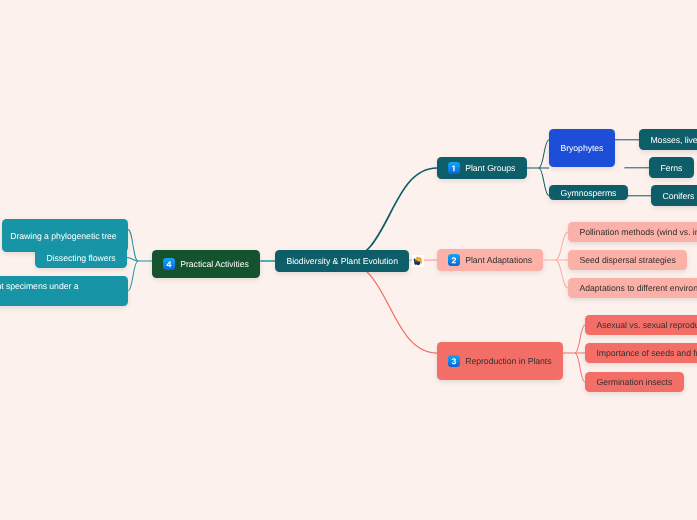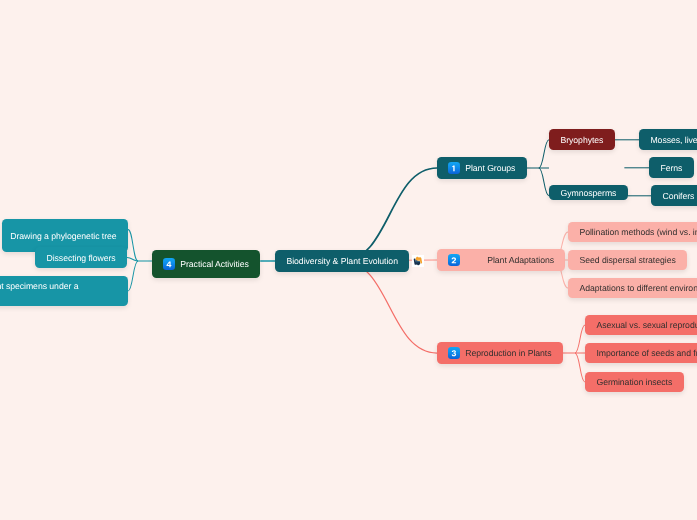--- a/index.html
+++ b/index.html
@@ -65,56 +65,56 @@
 
   <div class="node" style="left:437px;top:157px;height:22px;background:#0e5e6a;color:#fff;">
     <span class="badge">
         <svg viewBox="0 0 24 21">
           <path d="M11.2 4.6 L8.4 6.6 L9.6 8.3 L10.9 7.4 L10.9 16.4 L13.6 16.4 L13.6 4.6 Z" fill="#ffffff"></path>
         </svg>
       </span>
     <span class="lbl">Plant Groups</span>
   </div>
 
-  <div class="node" style="left:549px;top:129.3px;height:21px;background:#7f1d1d;color:#fff;">
+  <div class="node" style="left:549px;top:129.3px;height:38px;background:#1d4ed8;color:#fff;">
     <span class="lbl">Bryophytes</span>
   </div>
   <div class="node" style="left:549px;top:185.3px;height:15px;background:#0e5e6a;color:#fff;">
     <span class="lbl">Gymnosperms</span>
   </div>
 
   <div class="node" style="left:639px;top:129.3px;height:21px;background:#0e5e6a;color:#fff;">
     <span class="lbl">Mosses, liverworts</span>
   </div>
   <div class="node" style="left:649px;top:157.3px;height:21px;background:#0e5e6a;color:#fff;">
     <span class="lbl">Ferns</span>
   </div>
   <div class="node" style="left:651px;top:185.3px;height:21px;background:#0e5e6a;color:#fff;">
     <span class="lbl">Conifers</span>
   </div>
 
-  <div class="node" style="left:437px;top:249px;height:22px;background:#fbb0a8;color:#33302f;gap:22px;">
+  <div class="node" style="left:437px;top:249px;height:22px;background:#fbb0a8;color:#33302f;">
     <span class="badge">
         <svg viewBox="0 0 24 21">
           <path d="M7.5 8.1 C7.6 5.8 9.3 4.3 11.9 4.3 C14.6 4.3 16.4 5.9 16.4 8.1 C16.4 9.7 15.6 10.9 13.5 12.6 L11.3 14.3 L16.6 14.3 L16.6 16.5 L7.6 16.5 L7.6 14.6 L12.0 10.9 C13.3 9.8 13.7 9.1 13.7 8.3 C13.7 7.3 13.0 6.6 11.9 6.6 C10.8 6.6 10.1 7.3 10.1 8.4 Z" fill="#ffffff"></path>
         </svg>
       </span>
     <span class="lbl">Plant Adaptations</span>
   </div>
   <div class="node" style="left:568px;top:222px;height:20px;background:#fbb0a8;color:#33302f;">
     <span class="lbl">Pollination methods (wind vs. insects)</span>
   </div>
   <div class="node" style="left:568px;top:250px;height:20px;background:#fbb0a8;color:#33302f;">
     <span class="lbl">Seed dispersal strategies</span>
   </div>
   <div class="node" style="left:568px;top:278px;height:20px;background:#fbb0a8;color:#33302f;">
     <span class="lbl">Adaptations to different environments</span>
   </div>
 
-  <div class="node" style="left:437px;top:342px;height:22px;background:#f46e68;color:#33302f;">
+  <div class="node" style="left:437px;top:342px;height:38px;background:#f46e68;color:#33302f;">
     <span class="badge">
         <svg viewBox="0 0 24 21">
           <path d="M7.6 12.8 L10.2 12.8 C10.3 13.8 11.0 14.5 12.1 14.5 C13.2 14.5 14.0 13.8 14.0 12.8 C14.0 11.8 13.2 11.1 11.9 11.1 L10.8 11.1 L10.8 9.2 L11.9 9.2 C13.0 9.2 13.7 8.6 13.7 7.7 C13.7 6.8 13.1 6.2 12.1 6.2 C11.1 6.2 10.5 6.8 10.4 7.7 L7.8 7.7 C7.9 5.6 9.6 4.1 12.1 4.1 C14.7 4.1 16.3 5.5 16.3 7.4 C16.3 8.8 15.4 9.8 14.1 10.0 L14.1 10.1 C15.7 10.3 16.7 11.4 16.7 13.0 C16.7 15.2 14.8 16.7 12.1 16.7 C9.4 16.7 7.7 15.2 7.6 12.8 Z" fill="#ffffff"></path>
         </svg>
       </span>
     <span class="lbl">Reproduction in Plants</span>
   </div>
   <div class="node" style="left:585px;top:315px;height:20px;background:#f46e68;color:#33302f;">
     <span class="lbl">Asexual vs. sexual reproduction</span>
   </div>

